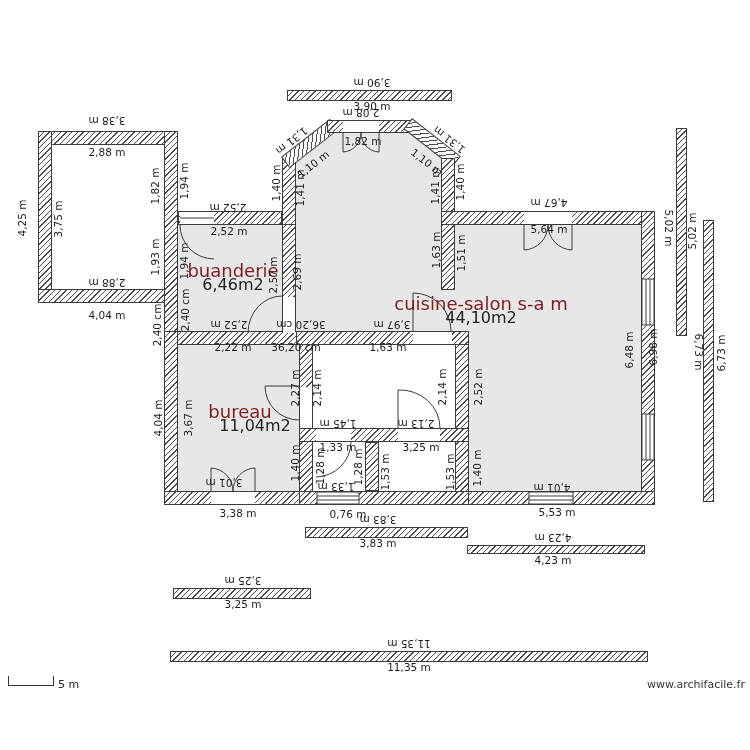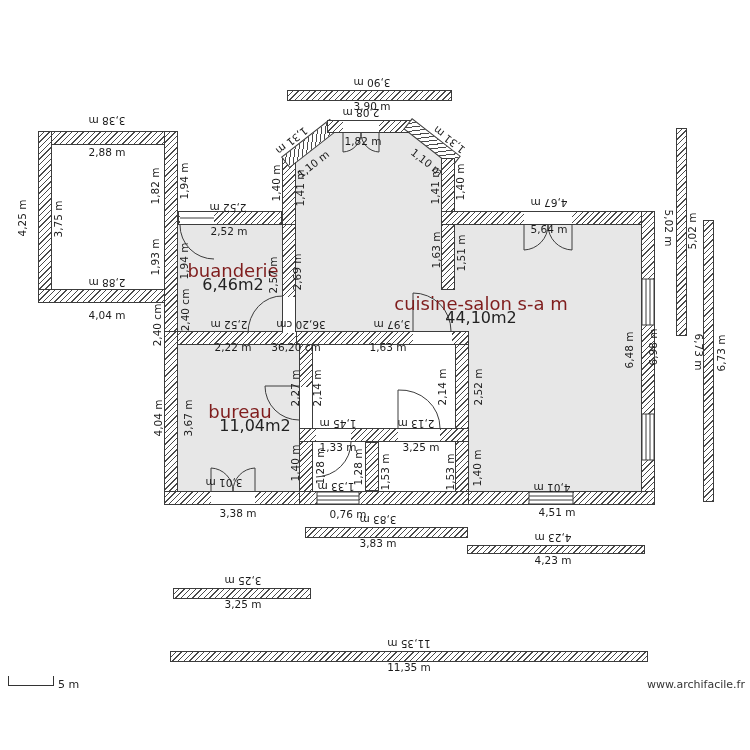--- a/index.html
+++ b/index.html
@@ -202,21 +202,21 @@
       <div class="lbl v" style="left: 320px; top: 466px;">1,28 m</div>
       <div class="lbl v" style="left: 358px; top: 467px;">1,28 m</div>
       <div class="lbl v" style="left: 385px; top: 472px;">1,53 m</div>
       <div class="lbl v" style="left: 450px; top: 472px;">1,53 m</div>
       <div class="lbl v" style="left: 477px; top: 468px;">1,40 m</div>
       <div class="lbl hu" style="left: 336px; top: 487px;">1,33 m</div>
       <div class="lbl h" style="left: 348px; top: 514px;">0,76 m</div>
       <div class="lbl hu" style="left: 224px; top: 483px;">3,01 m</div>
       <div class="lbl h" style="left: 238px; top: 513px;">3,38 m</div>
       <div class="lbl hu" style="left: 552px; top: 488px;">4,01 m</div>
-      <div class="lbl h" style="left: 557px; top: 512px;">4,51 m</div>
+      <div class="lbl h" style="left: 557px; top: 512px;">5,53 m</div>
       <div class="lbl hu" style="left: 378px; top: 520px;">3,83 m</div>
       <div class="lbl h" style="left: 378px; top: 543px;">3,83 m</div>
       <div class="lbl hu" style="left: 553px; top: 538px;">4,23 m</div>
       <div class="lbl h" style="left: 553px; top: 560px;">4,23 m</div>
       <div class="lbl hu" style="left: 243px; top: 581px;">3,25 m</div>
       <div class="lbl h" style="left: 243px; top: 604px;">3,25 m</div>
       <div class="lbl hu" style="left: 409px; top: 644px;">11,35 m</div>
       <div class="lbl h" style="left: 409px; top: 667px;">11,35 m</div>
     </div>
 

